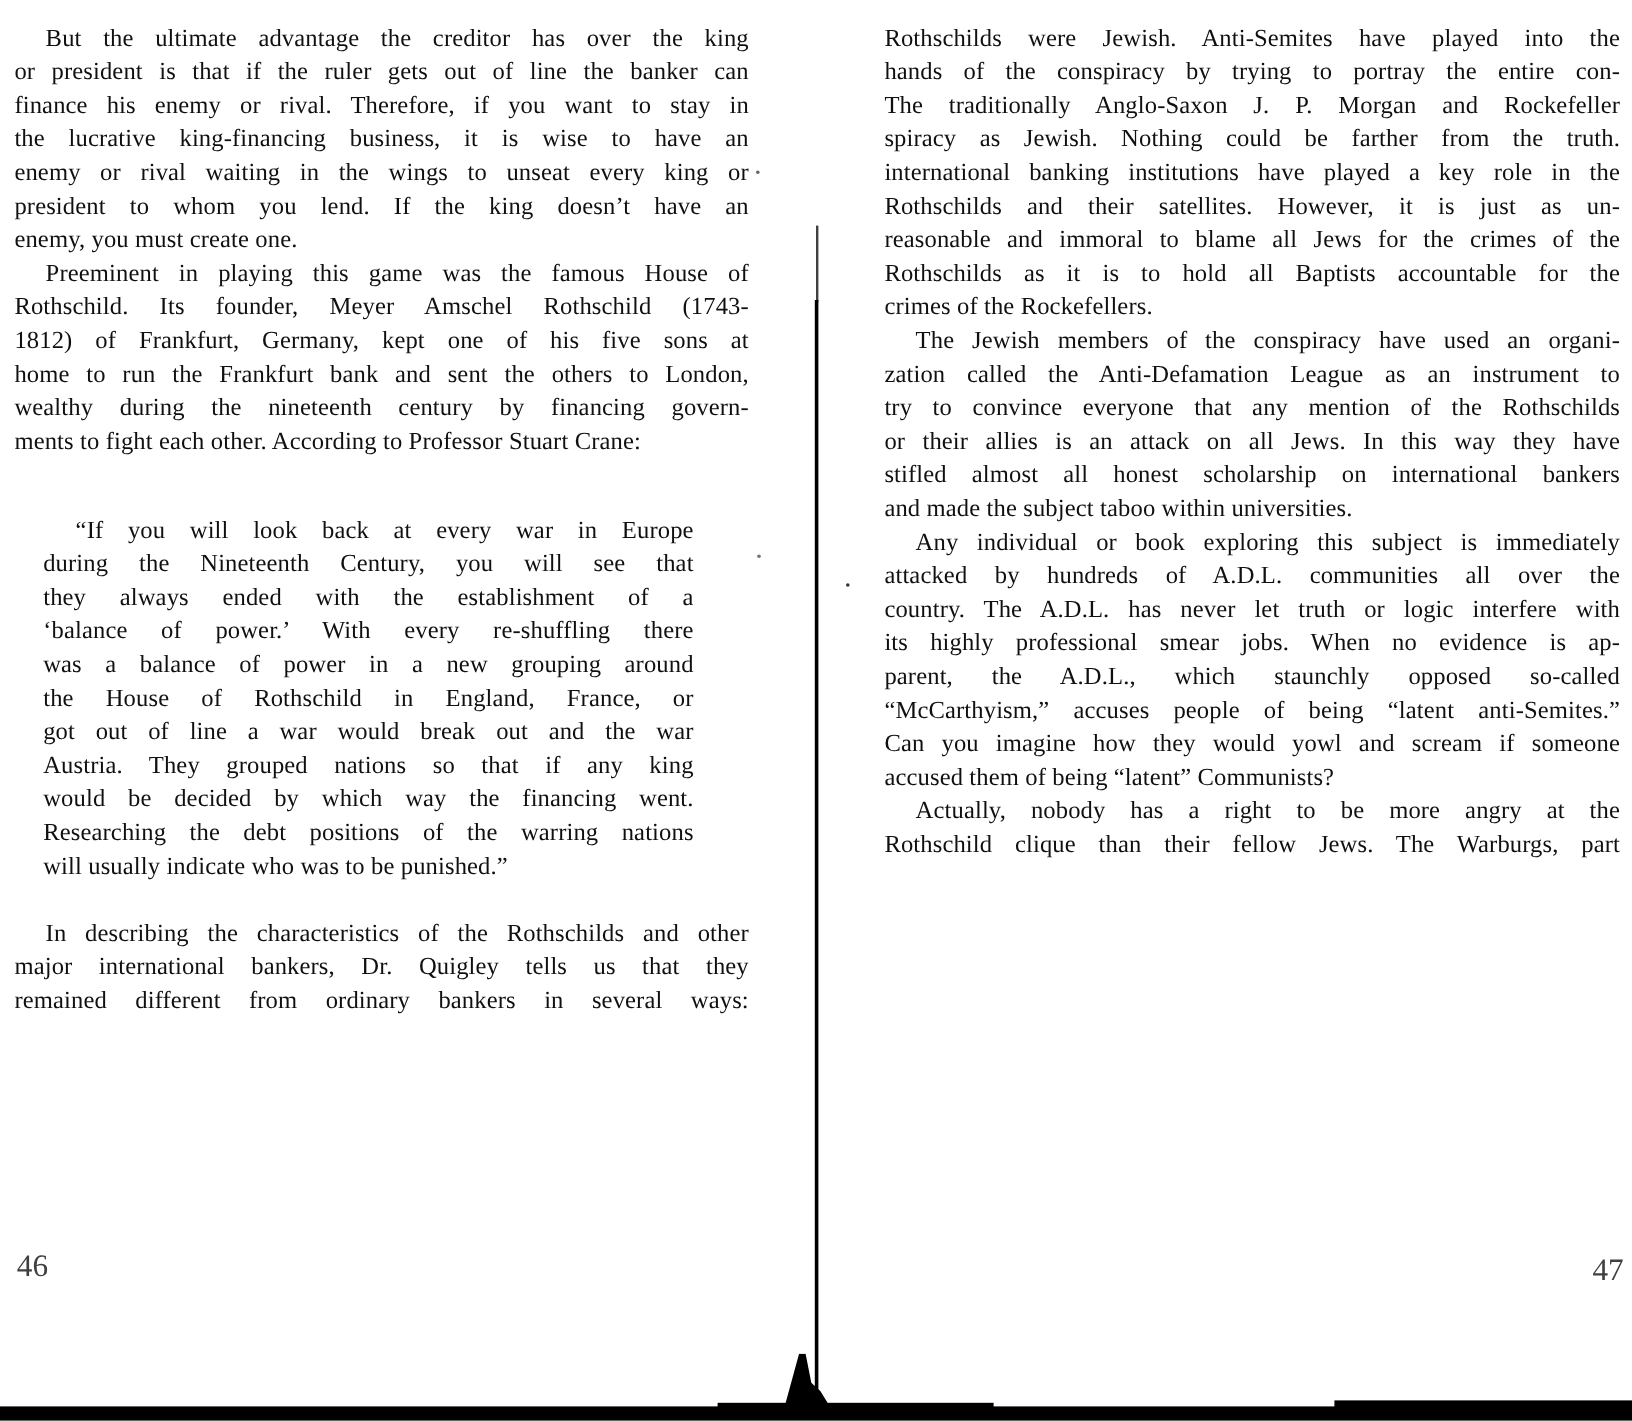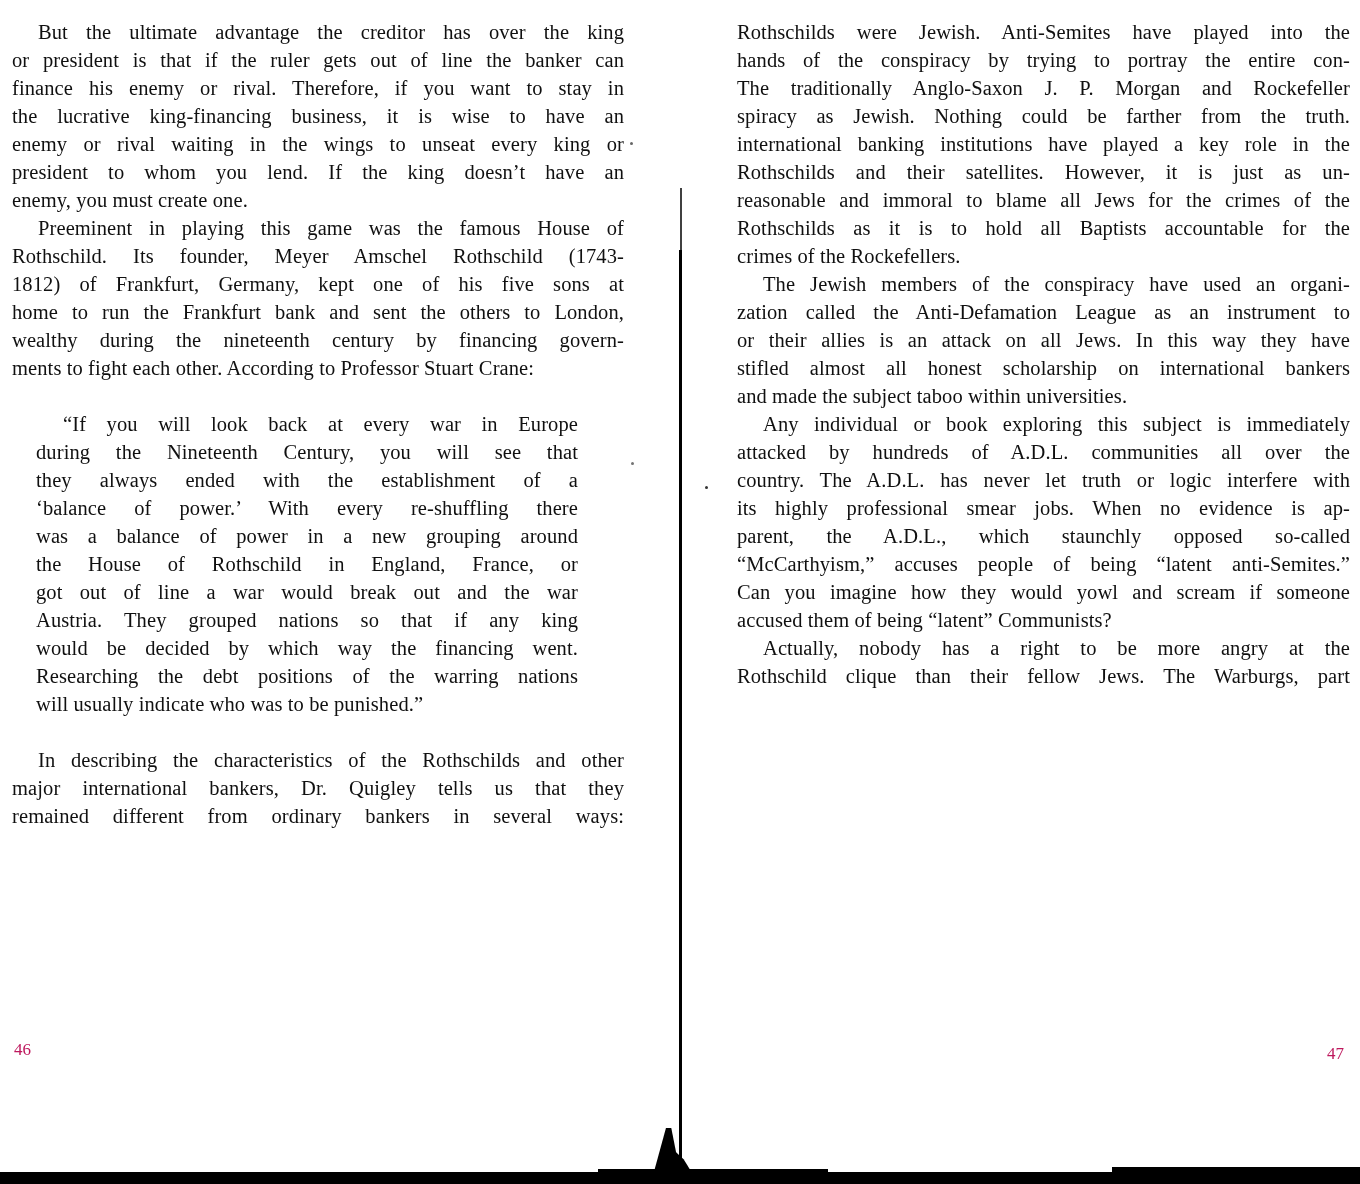--- a/index.html
+++ b/index.html
@@ -18,34 +18,34 @@
     top: 18px;
     font-size: 20.5px;
     line-height: 28px;
     letter-spacing: 0.1px;
   }
   .page-left  { left: 12px;  width: 612px; }
   .page-right { left: 737px; width: 613px; }
   .para { margin: 0; }
   .para.indent .line:first-child { text-indent: 26px; }
   .para.quote {
-    margin: 28px 46px 28px 24px;
+    margin: 46px 46px 28px 24px;
   }
   .para.quote.indent .line:first-child { text-indent: 27px; }
   .line {
     text-align: justify;
     text-align-last: justify;
     text-justify: inter-word;
     white-space: normal;
   }
   .line.last { text-align-last: left; }
   .page-number {
     position: absolute;
-    font-size: 17px;
-    color: #be185d;
+    font-size: 26px;
+    color: #404040;
   }
   .page-number-left  { left: 14px;   top: 1040px; }
   .page-number-right { left: 1327px; top: 1044px; }
   .gutter-line {
     position: absolute;
     left: 679px; top: 250px;
     width: 3px; height: 922px;
     background: #000;
   }
   .gutter-line-top {
@@ -151,20 +151,21 @@
           <div class="line">spiracy as Jewish. Nothing could be farther from the truth.</div>
           <div class="line">international banking institutions have played a key role in the</div>
           <div class="line">Rothschilds and their satellites. However, it is just as un-</div>
           <div class="line">reasonable and immoral to blame all Jews for the crimes of the</div>
           <div class="line">Rothschilds as it is to hold all Baptists accountable for the</div>
           <div class="line last">crimes of the Rockefellers.</div>
         </div>
         <div class="para body indent">
           <div class="line">The Jewish members of the conspiracy have used an organi-</div>
           <div class="line">zation called the Anti-Defamation League as an instrument to</div>
+          <div class="line">try to convince everyone that any mention of the Rothschilds</div>
           <div class="line">or their allies is an attack on all Jews. In this way they have</div>
           <div class="line">stifled almost all honest scholarship on international bankers</div>
           <div class="line last">and made the subject taboo within universities.</div>
         </div>
         <div class="para body indent">
           <div class="line">Any individual or book exploring this subject is immediately</div>
           <div class="line">attacked by hundreds of A.D.L. communities all over the</div>
           <div class="line">country. The A.D.L. has never let truth or logic interfere with</div>
           <div class="line">its highly professional smear jobs. When no evidence is ap-</div>
           <div class="line">parent, the A.D.L., which staunchly opposed so-called</div>

